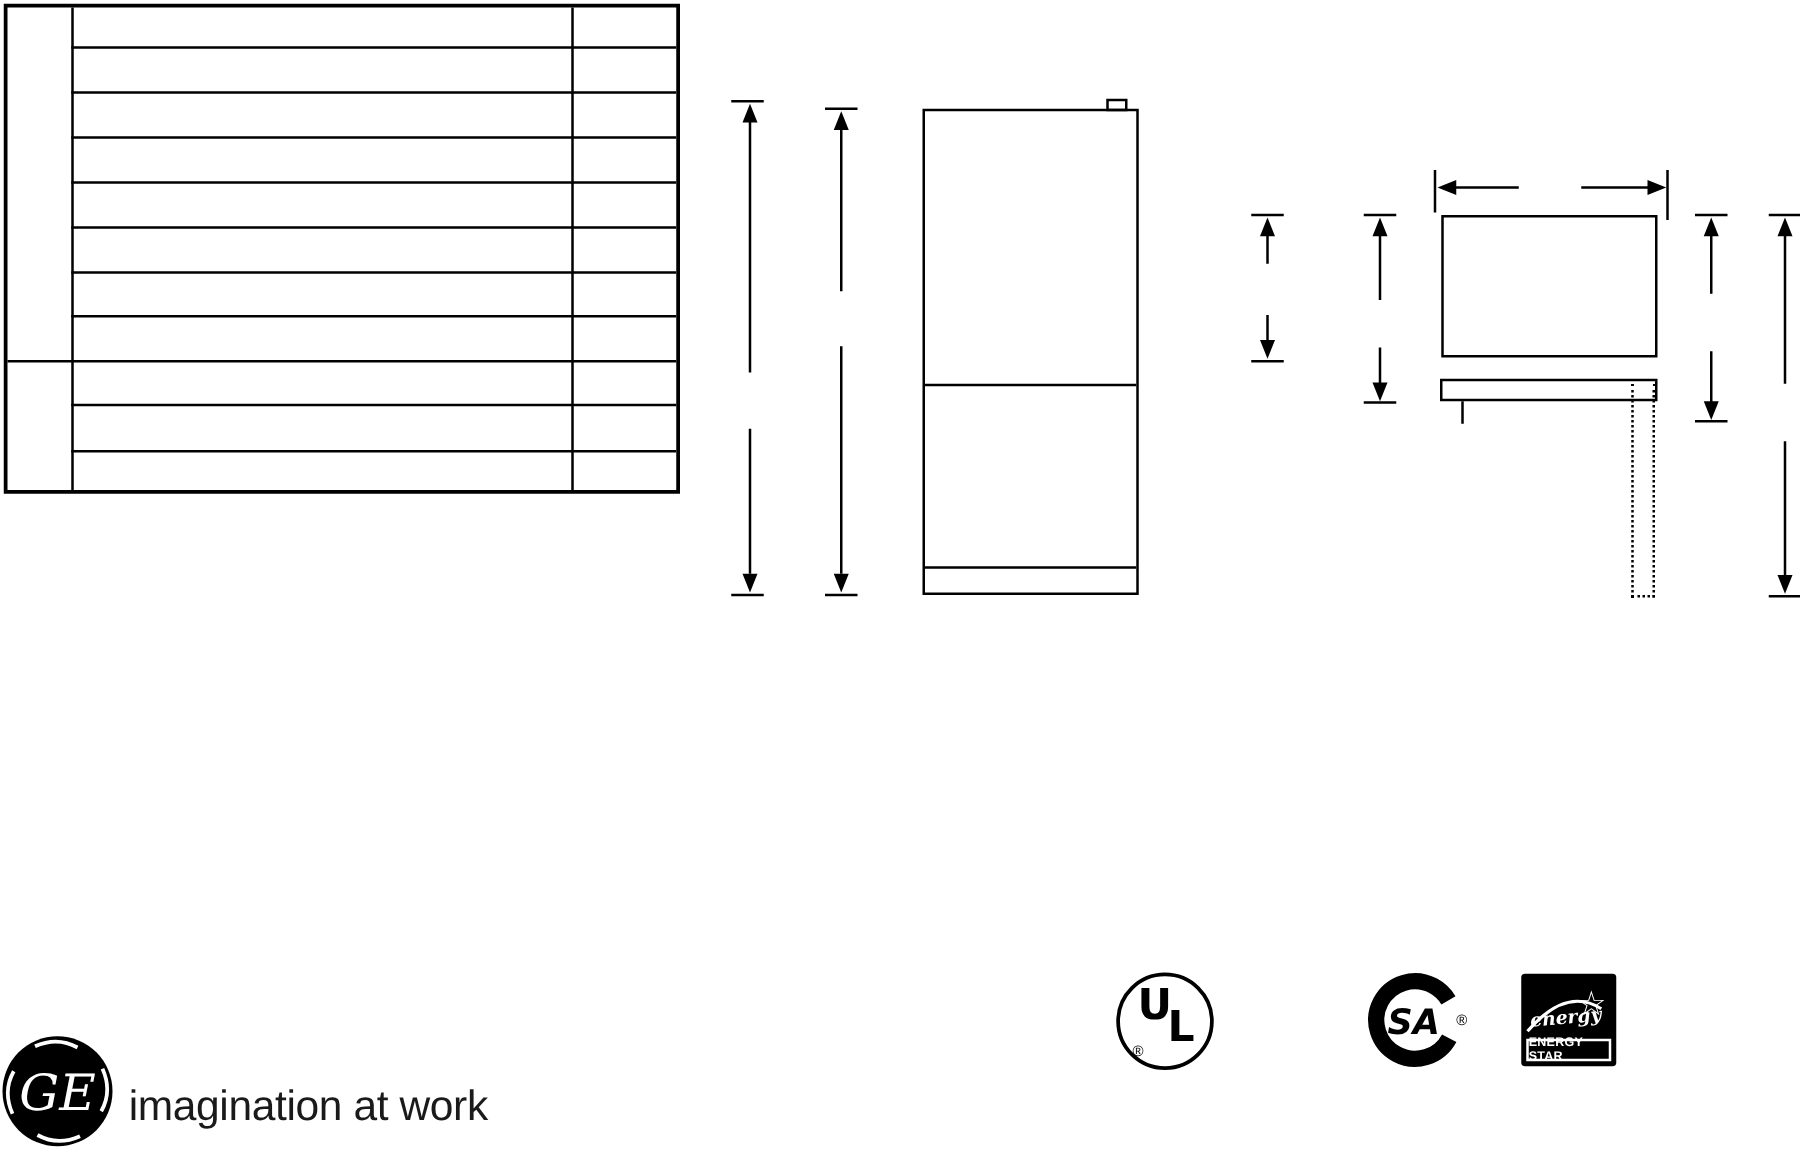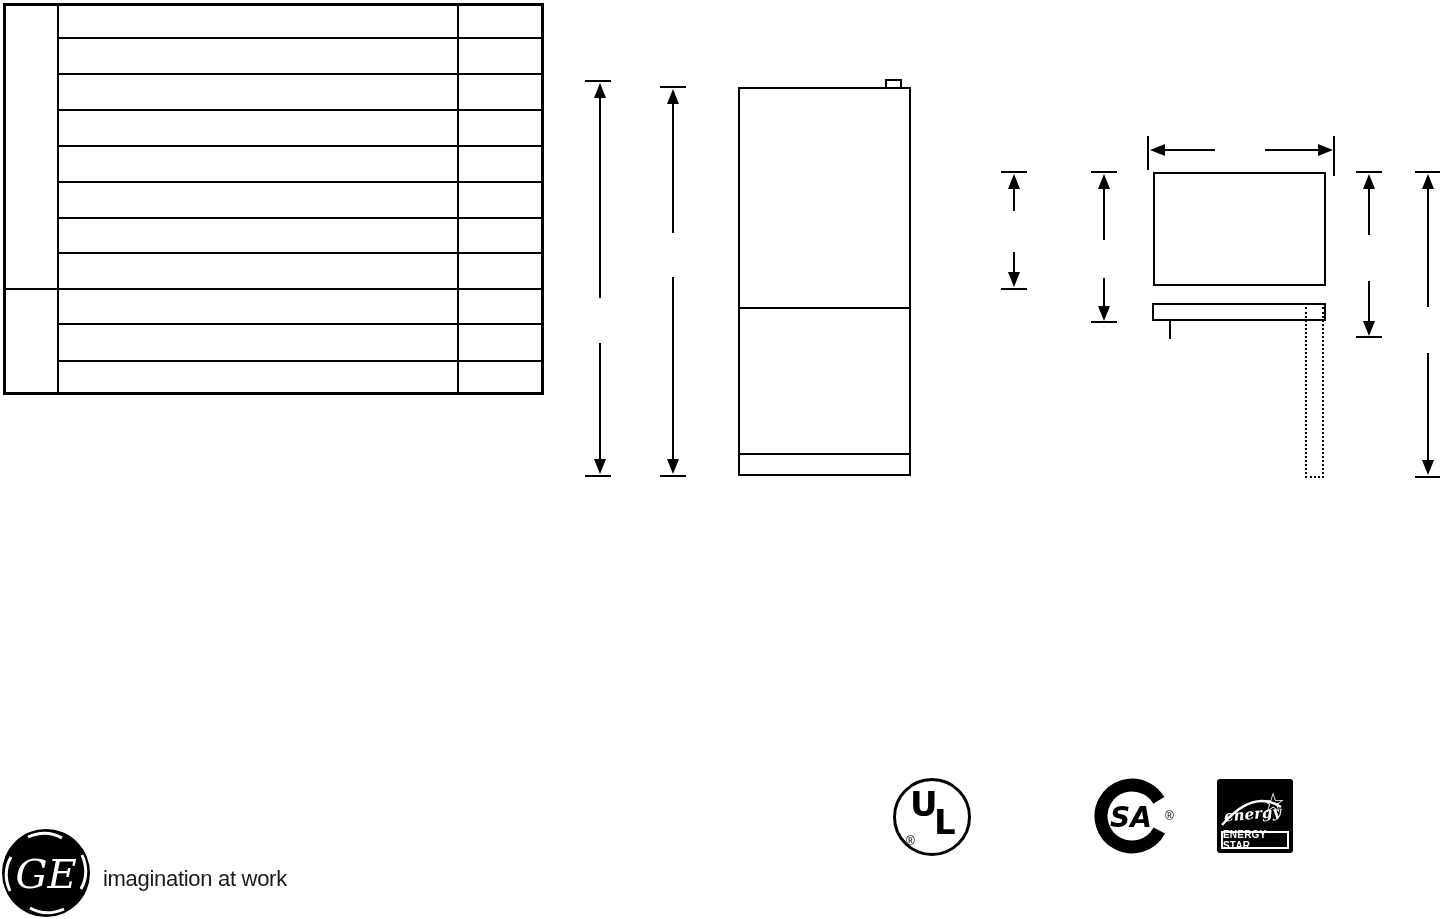--- a/index.html
+++ b/index.html
@@ -22,21 +22,21 @@
                border:3px solid var(--ink); border-radius:50%; }
   .ul-letter { position:absolute; font-family:"DejaVu Sans", sans-serif; font-weight:700; font-size:34px; line-height:1; }
   .reg-mark  { position:absolute; font-size:12px; line-height:1; }
   .estar { position:absolute; left:1217px; top:779px; width:76px; height:74px; background:#000; border-radius:3px; overflow:hidden; }
   .estar-script { position:absolute; left:7px; top:26px; color:#fff; font-family:"DejaVu Serif", serif;
                   font-style:italic; font-weight:700; font-size:15px; transform:rotate(-5deg); }
   .estar-star { position:absolute; left:44px; top:11px; color:#fff; font-size:27px; line-height:1; }
   .estar-band { position:absolute; left:4px; right:4px; bottom:4px; height:18px; border:2px solid #fff;
                 color:#fff; font-weight:700; font-size:10px; letter-spacing:0.2px;
                 display:flex; align-items:center; justify-content:center; }
-  .tagline { position:absolute; left:103px; top:866px; font-size:22px; letter-spacing:-0.3px; color:#1a1a1a; }
+  .tagline { position:absolute; left:103px; top:866px; font-size:34px; letter-spacing:-0.3px; color:#1a1a1a; }
 </style>
 </head>
 <body>
 
 <div class="page">
 
   <div class="spec-table">
     <div class="ln" style="left:51px; top:0; width:2px; height:386px;"></div>
     <div class="ln" style="left:451px; top:0; width:2px; height:386px;"></div>
     <div class="ln" style="left:51px; top:31px;  width:484px; height:2px;"></div>

